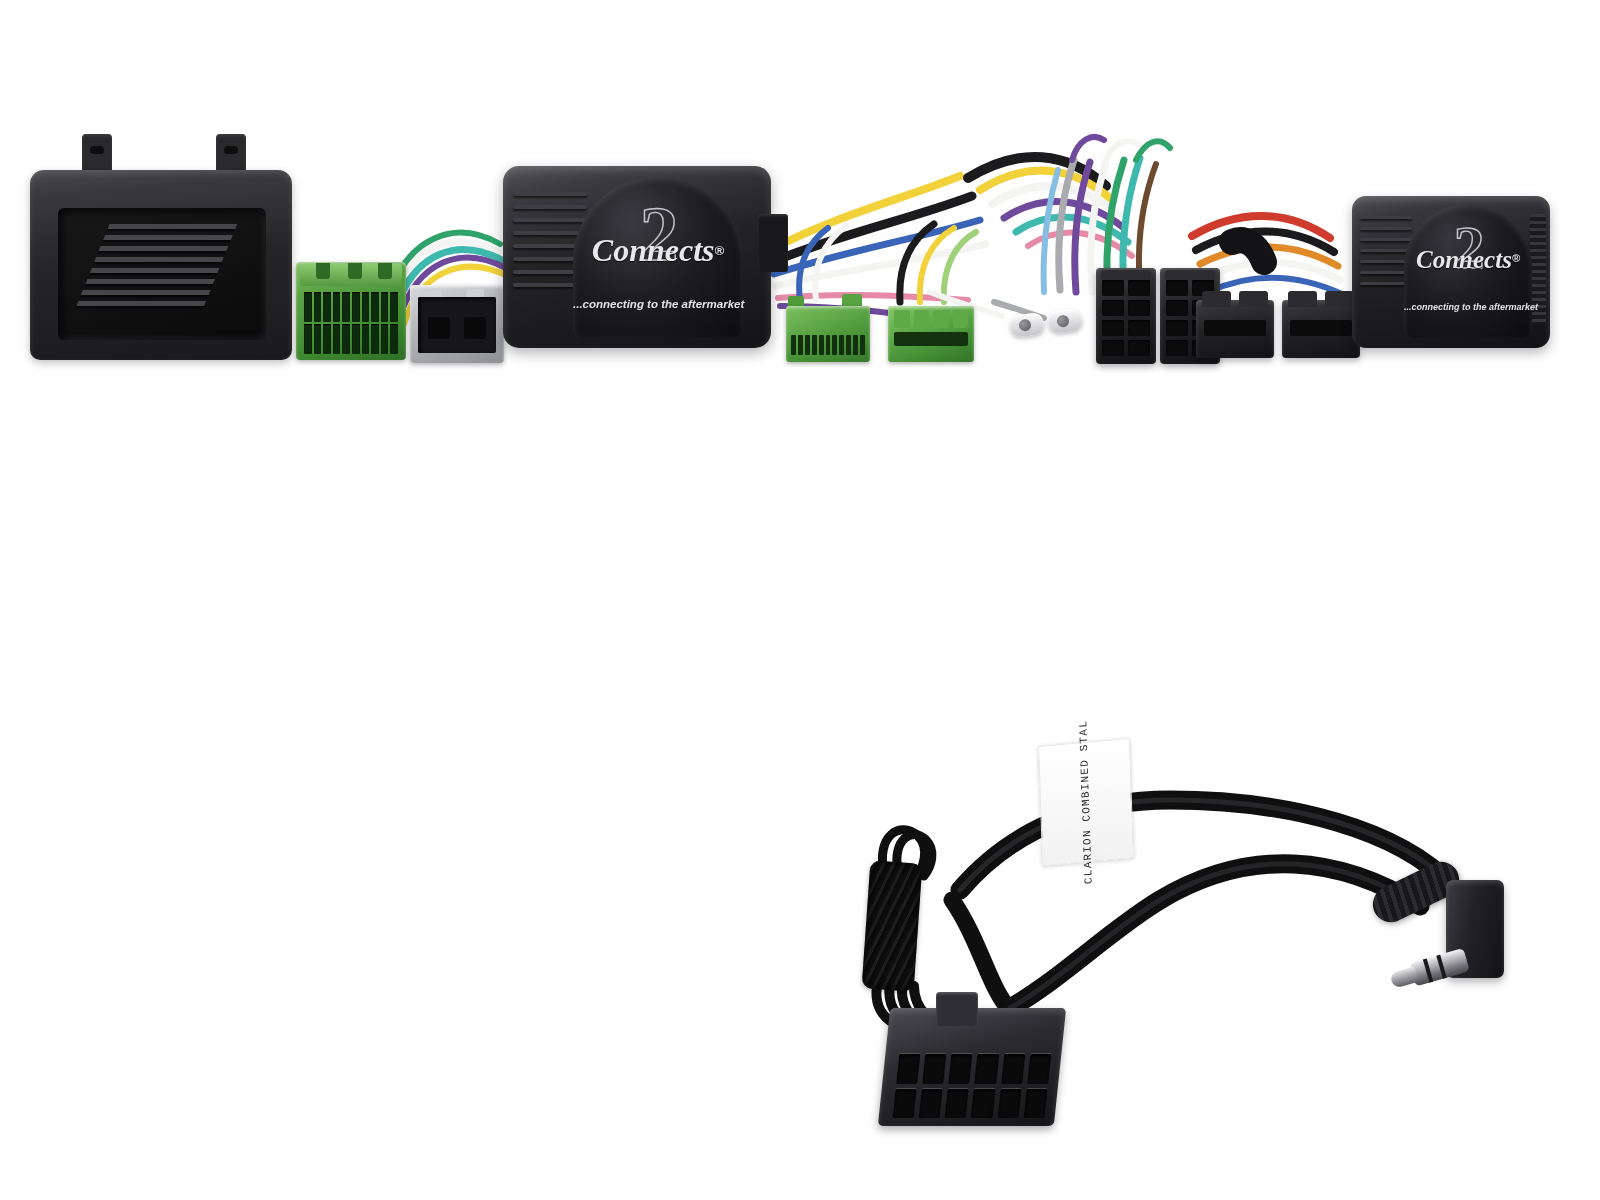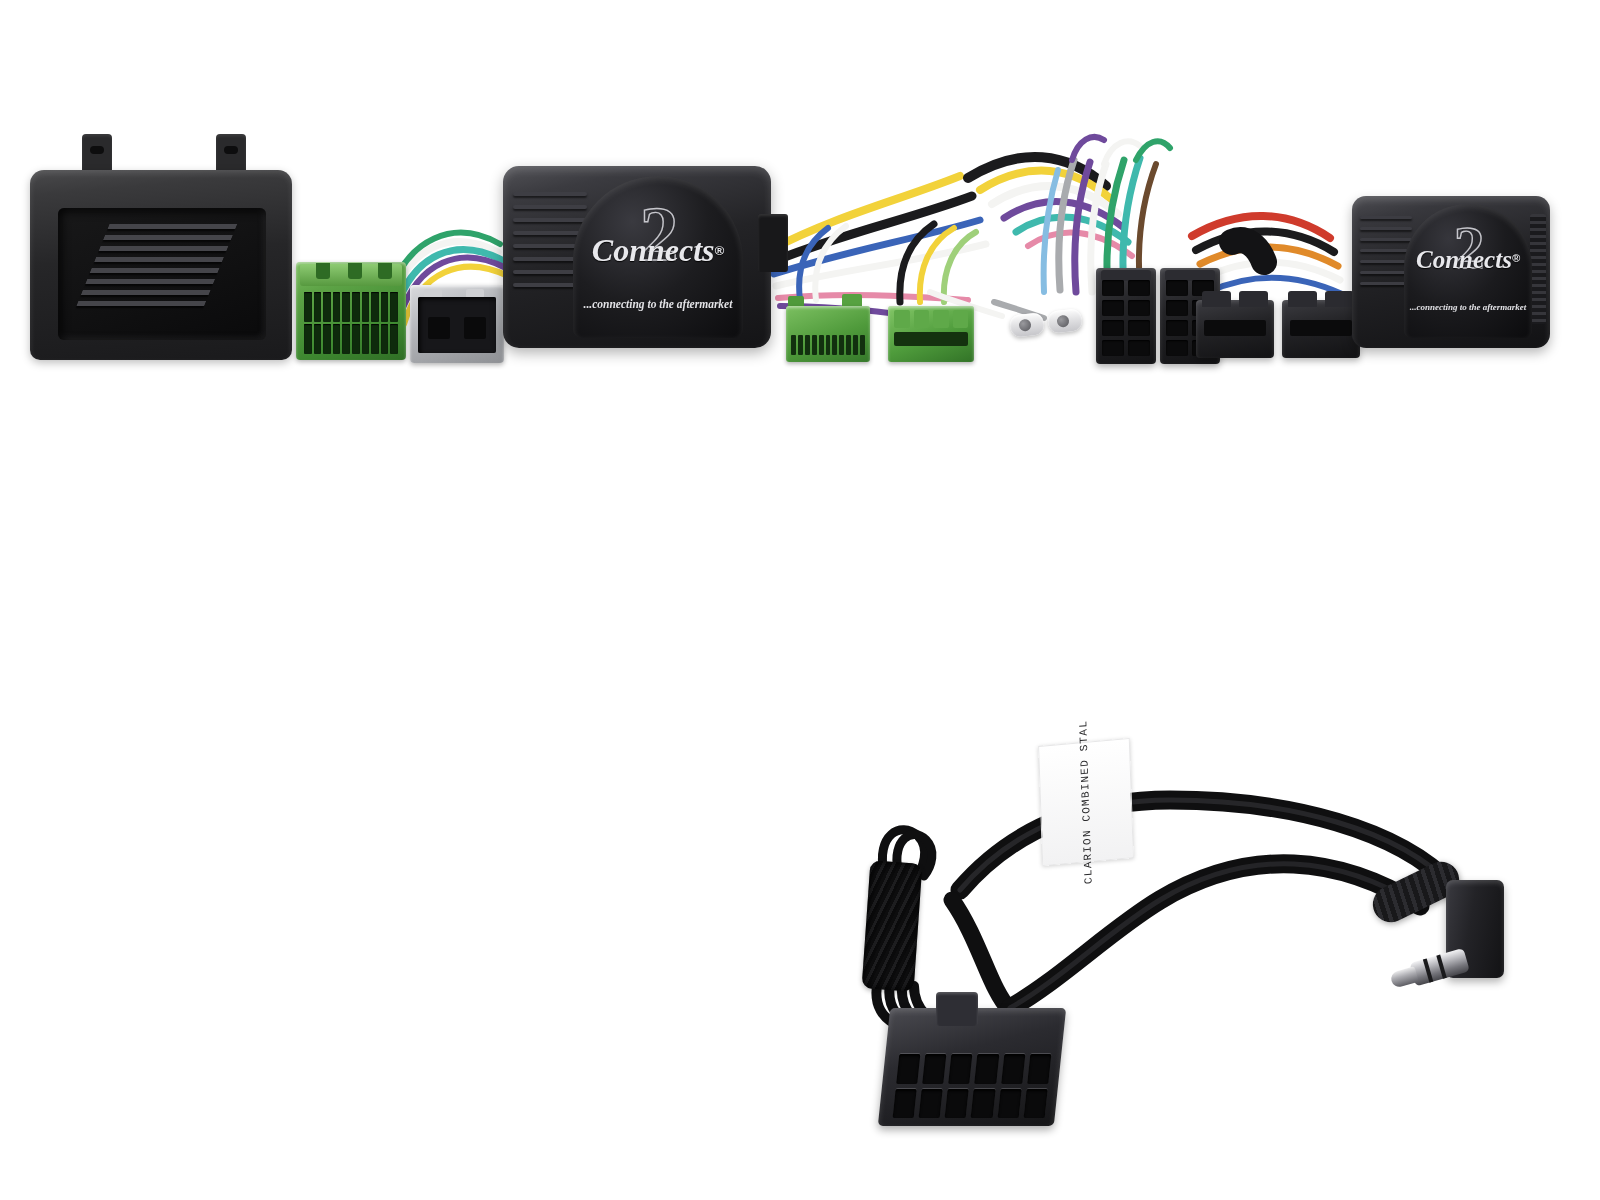--- a/index.html
+++ b/index.html
@@ -102,21 +102,21 @@
     color:transparent;
     -webkit-text-stroke:1.4px rgba(225,225,230,.85);
     line-height:.82;letter-spacing:-2px;
   }
   .brand .word{
     font-family:"Liberation Serif", serif;font-style:italic;font-weight:700;
     color:#e8e8ec;text-shadow:0 1px 1px rgba(0,0,0,.9);
   }
   .brand .reg{font-family:"Liberation Sans",sans-serif;vertical-align:super;}
   .brand .tag{
-    font-family:Liberation Serif, serif;font-style:italic;font-weight:700;
+    font-family:Liberation Sans, sans-serif;font-style:italic;font-weight:700;
     color:#e2e2e6;white-space:nowrap;
   }
 
   
   #grnA{left:786px;top:306px;width:84px;height:56px;}
   #grnA .shell{position:absolute;inset:0;
     background:linear-gradient(160deg,#7cc061 0%,#4f9a3b 55%,#35782a 100%);
     border-radius:3px;box-shadow:inset 0 2px 3px rgba(255,255,255,.45),0 2px 4px rgba(0,0,0,.3);}
   #grnA .pins{position:absolute;left:5px;bottom:7px;width:74px;height:20px;
     display:grid;grid-template-columns:repeat(11,1fr);gap:2px;}

